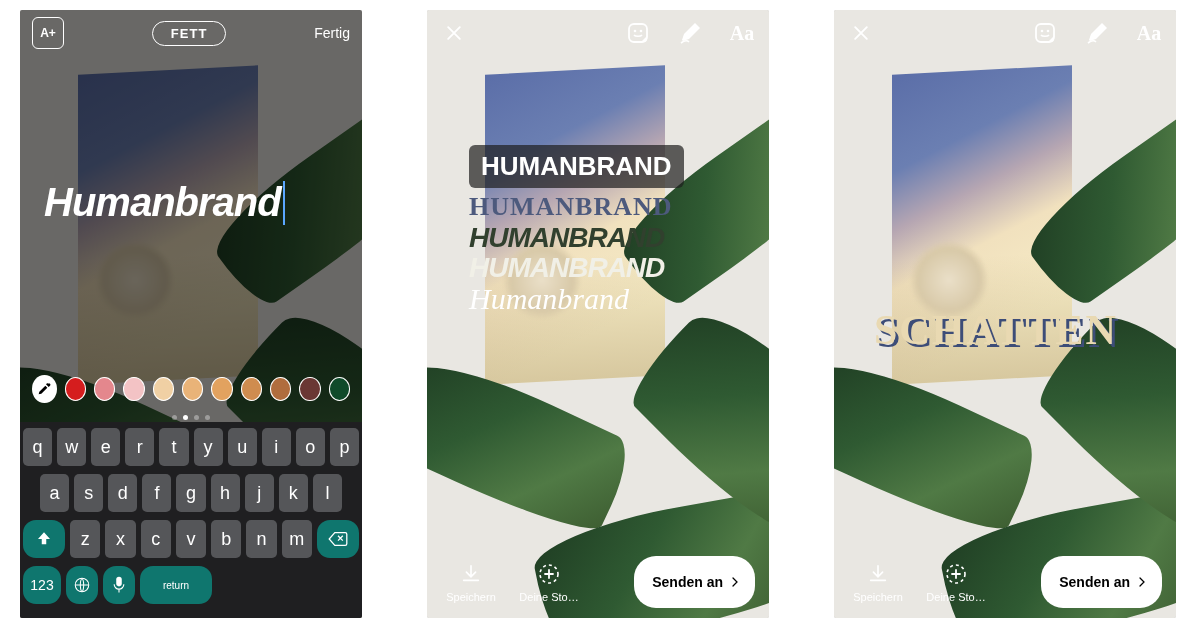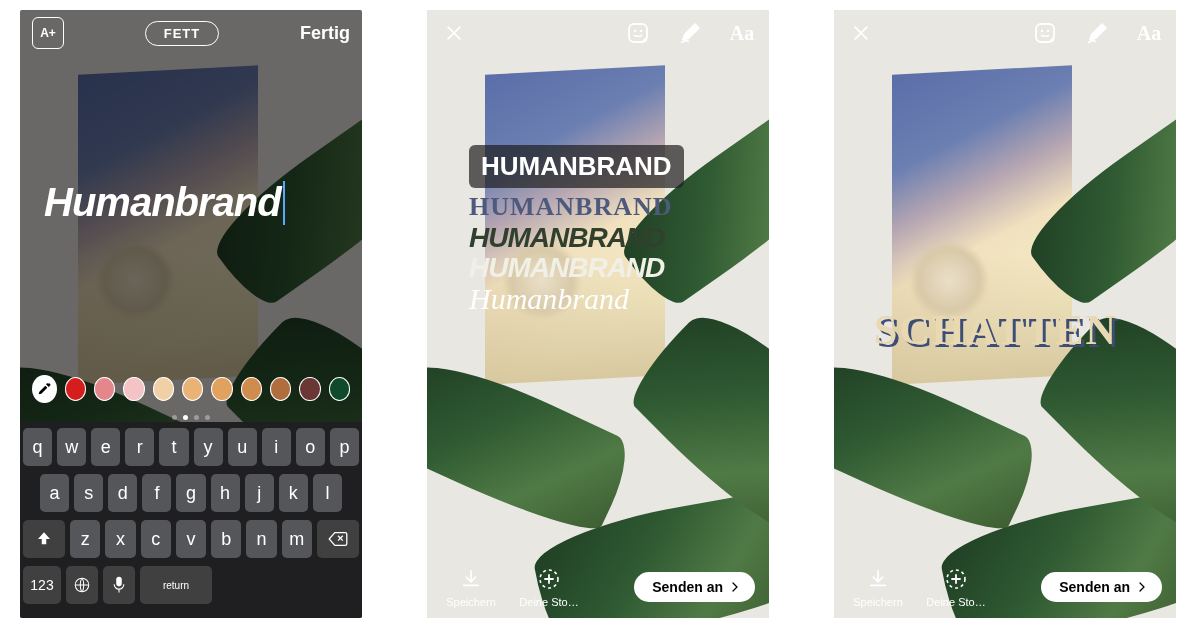--- a/index.html
+++ b/index.html
@@ -20,38 +20,38 @@
   .l4{left:210px;top:340px;width:220px;height:140px;transform:rotate(45deg);}
   .flower{position:absolute;left:75px;top:230px;width:80px;height:80px;border-radius:50%;
           background:radial-gradient(circle at 50% 50%,#eadfc8,#d8c9a8 55%,transparent 70%);filter:blur(1px);}
   .dim{position:absolute;inset:0;background:rgba(0,0,0,0.55);}
   
   .topbar{position:absolute;left:0;right:0;top:0;height:46px;display:flex;align-items:center;padding:0 12px;color:#fff;z-index:20;}
   .iconbtn{width:30px;height:30px;display:flex;align-items:center;justify-content:center;cursor:pointer;}
   svg{display:block}
   .aplus{border:1.5px solid #fff;border-radius:6px;}
   .pill{border:1.5px solid #fff;border-radius:16px;padding:4px 18px;font-size:13px;font-weight:600;letter-spacing:1px;}
-  .done{font-size:18px;font-weight:700;}
+  .done{font-size:14px;font-weight:400;}
   .spacer{flex:1}
   
   .typed{position:absolute;left:24px;top:170px;color:#fff;font-size:40px;font-style:italic;font-weight:800;letter-spacing:-1px;z-index:15;display:flex;align-items:center;}
   .caret{width:2px;height:44px;background:#5aa7ff;margin-left:2px;}
   
   .colors{position:absolute;left:0;right:0;bottom:215px;display:flex;gap:8px;padding:0 12px;align-items:center;z-index:16;}
   .dropper{width:28px;height:28px;border-radius:50%;background:#fff;display:flex;align-items:center;justify-content:center;}
   .dropper svg{width:16px;height:16px}
   .sw{width:24px;height:24px;border-radius:50%;border:1.5px solid #fff;box-sizing:border-box;}
   .dots{position:absolute;left:0;right:0;bottom:198px;display:flex;gap:6px;justify-content:center;z-index:16;}
   .pdot{width:5px;height:5px;border-radius:50%;background:rgba(255,255,255,0.35);}
   .pdot.on{background:#fff;}
   
   .kbd{position:absolute;left:0;right:0;bottom:0;height:196px;background:#1f1f21;color:#fff;padding:6px 3px 4px;box-sizing:border-box;z-index:17;}
   .krow{display:flex;gap:5px;margin-bottom:8px;justify-content:center;}
   .key{flex:1;height:38px;border-radius:5px;background:#555659;display:flex;align-items:center;justify-content:center;font-size:18px;}
-  .kdark{background:#404040;}
+  .kdark{background:#0f766e;border-radius:13px;}
   .kwide{flex:0 0 42px}
   .r2{padding:0 17px}
   .brow{display:flex;gap:5px}
   .brow .key{height:38px}
   .k123{flex:0 0 38px;font-size:14px}
   .kglb{flex:0 0 32px}
   .kmic{flex:0 0 32px}
   .ksp{flex:1;font-size:15px}
   .kret{flex:0 0 72px;font-size:10px}
   
@@ -64,21 +64,21 @@
   .f4{color:#f1f0e7;font-weight:900;font-style:italic;font-size:28px;letter-spacing:-1px;margin-top:-2px;}
   .f5{color:#fff;font-style:italic;font-weight:300;font-size:30px;font-family:'Brush Script MT','Segoe Script',cursive;margin-top:-2px;}
   
   .shadow{position:absolute;left:40px;top:296px;z-index:15;}
   .sh-back{position:absolute;left:3px;top:3px;color:#3d4d78;font-weight:900;font-size:42px;letter-spacing:2px;font-family:Georgia,serif;}
   .sh-front{position:relative;color:#e9d9b2;font-weight:900;font-size:42px;letter-spacing:2px;font-family:Georgia,serif;}
   
   .bbar{position:absolute;left:0;right:0;bottom:10px;display:flex;align-items:center;gap:18px;padding:0 14px;color:#fff;font-size:11px;z-index:18;}
   .bcol{display:flex;flex-direction:column;align-items:center;gap:4px;width:60px}
   .bcol .iconbtn{width:26px;height:26px}
-  .sendbtn{background:#fff;color:#000;border-radius:22px;height:30px;padding:0 14px 0 18px;display:flex;align-items:center;gap:6px;font-weight:600;font-size:14px;margin-left:auto}
+  .sendbtn{background:#fff;color:#000;border-radius:22px;height:52px;padding:0 14px 0 18px;display:flex;align-items:center;gap:6px;font-weight:600;font-size:14px;margin-left:auto}
   .ellipsis{max-width:62px;overflow:hidden;text-overflow:ellipsis;white-space:nowrap}
 </style>
 </head>
 <body>
 
 <div class="stage">
 
 <div class="phone">
   <div class="bg">
     <div class="wall"></div>

